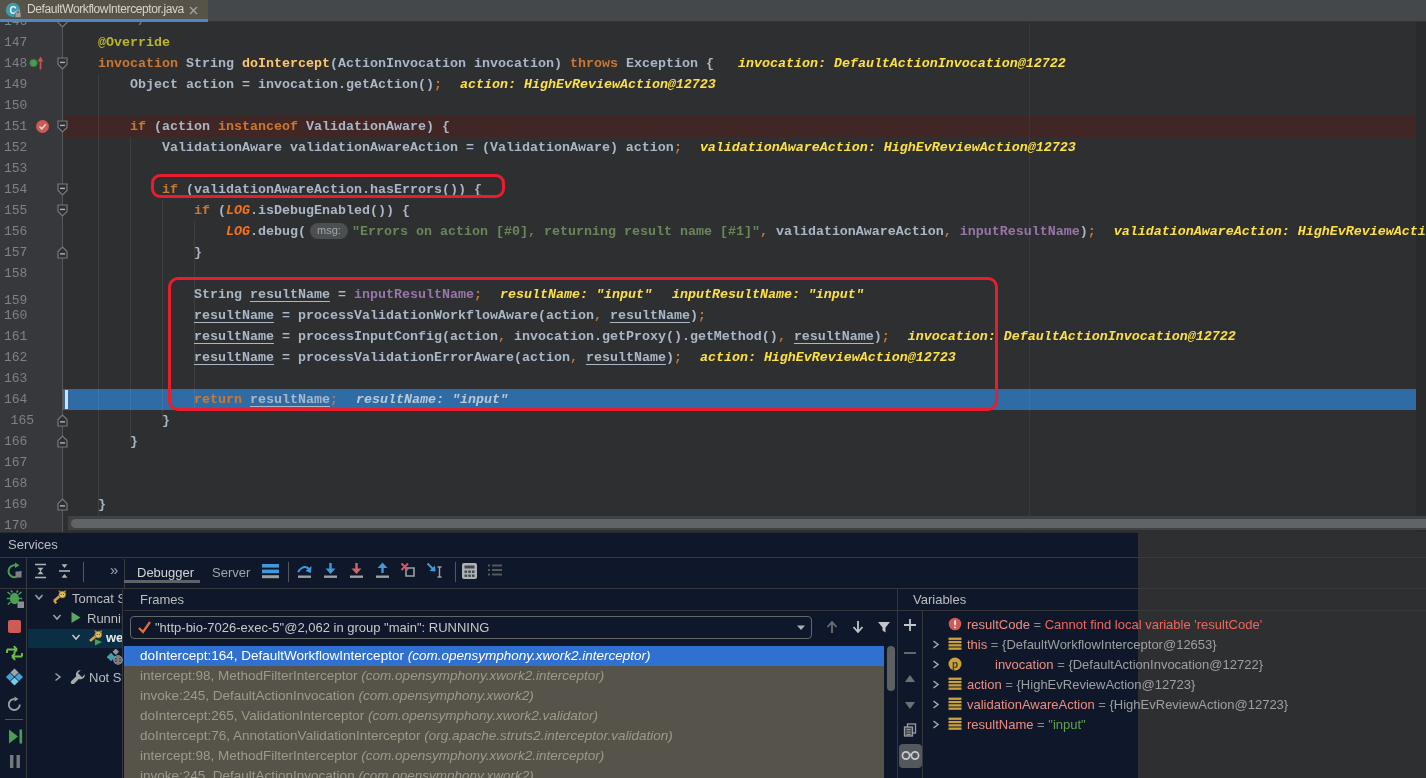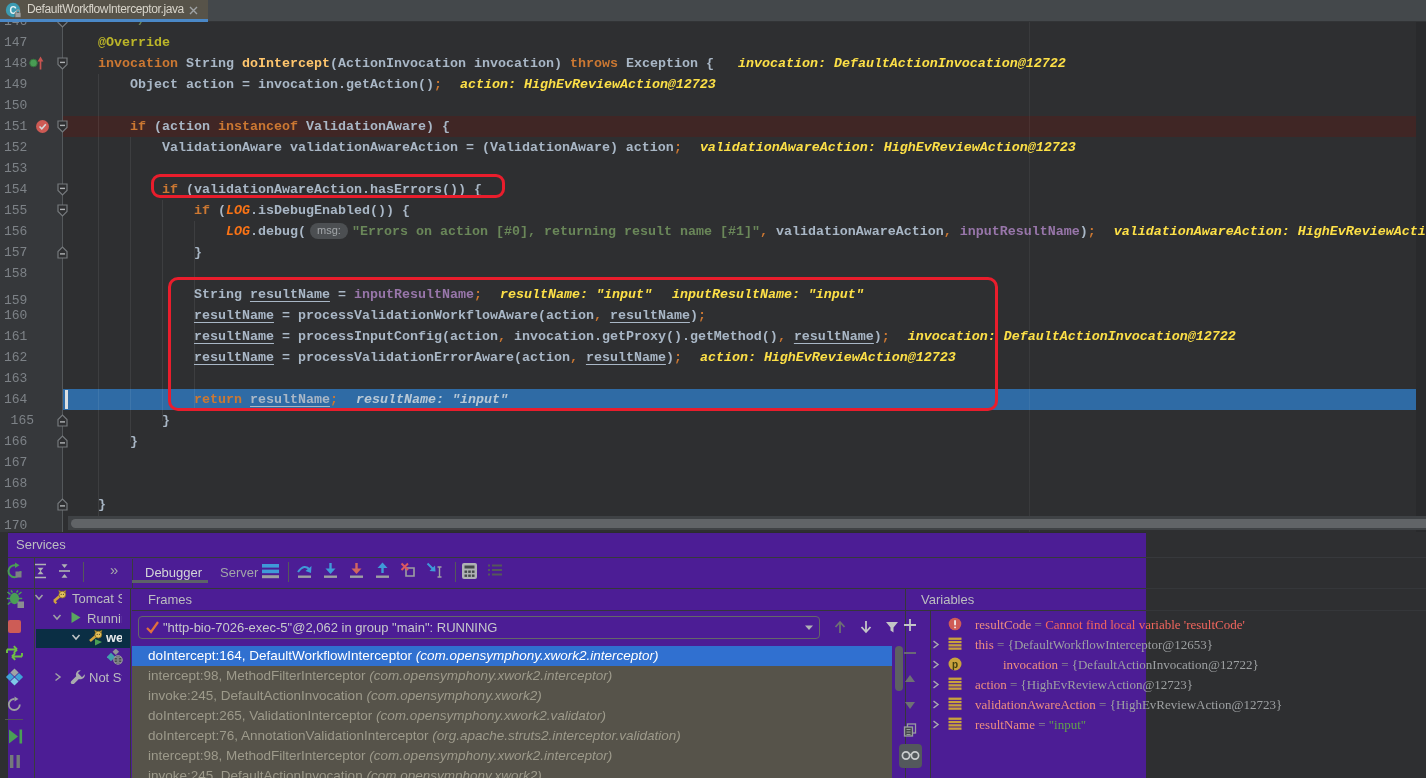--- a/index.html
+++ b/index.html
@@ -28,36 +28,36 @@
   .f { color:#9876aa; }
   .fi { color:#f97316; font-style:italic; }
   .u { text-decoration:underline; text-underline-offset:3px; }
   .h { color:#fde047; font-style:italic; }
   .hb { color:#b9c9d6; font-style:italic; }
   .chip { display:inline-block; width:38px; margin:0 4px; height:16px; line-height:15px;
     background:#4c4f52; color:#a3a7aa; border-radius:8px; font-family:"Liberation Sans",sans-serif;
     font-weight:400; font-size:11px; font-style:normal; text-align:center; vertical-align:1px; }
   .guide { position:absolute; width:1px; background:rgba(255,255,255,0.075); }
   
-  #services { position:absolute; left:0; top:532px; width:1138px; height:246px; background:#4c1d95; border-top:1px solid #2b2c2e;margin-left:8px; }
+  #services { position:absolute; left:0; top:532px; width:1138px; height:246px; background:#0f172a; border-top:1px solid #2b2c2e; }
   #svc-title { position:absolute; left:8px; top:4px; font-size:13px; color:#bcbec0; }
   #svc-toolbar { position:absolute; left:0; top:25px; width:1426px; height:31px; border-bottom:1px solid #35373a; }
   #leftstrip { position:absolute; left:0; top:25px; width:27px; height:221px; border-right:1px solid #393c3e; }
   .ui { font-size:13px; color:#bcbec0; }
   #treesel { position:absolute; left:28px; top:96px; width:94px; height:19px; background:#0a2e44; }
   #vdiv1 { position:absolute; left:122px; top:56px; width:1px; height:190px; background:#35373a; }
   #vdiv0 { position:absolute; left:124px; top:26px; width:1px; height:30px; background:#393c3e; }
   #vdiv2 { position:absolute; left:897px; top:56px; width:1px; height:190px; background:#35373a; }
   #vdiv3 { position:absolute; left:922px; top:78px; width:1px; height:168px; background:#35373a; }
   #hdrline1 { position:absolute; left:124px; top:77px; width:773px; height:1px; background:#35373a; }
   #hdrline2 { position:absolute; left:898px; top:77px; width:528px; height:1px; background:#35373a; }
   .frow { position:absolute; left:124px; width:760px; height:20px; line-height:20px; font-size:13.5px;
     padding-left:16px; white-space:nowrap; overflow:hidden; }
   .frow i { font-style:italic; }
-  .vrow { position:absolute; left:967px; width:459px; height:20px; line-height:20px; font-size:13px; white-space:nowrap; overflow:hidden;font-family:Liberation Serif, serif; }
+  .vrow { position:absolute; left:967px; width:459px; height:20px; line-height:20px; font-size:13px; white-space:nowrap; overflow:hidden; }
   .vname { color:#ed8e80; }
   .veq { color:#8c8c8c; }
   .vval { color:#9da0a2; }
 </style>
 </head>
 <body>
 
 <div id="editor">
 
   <div class="band" style="top:93.5px; background:#402625;"></div>

